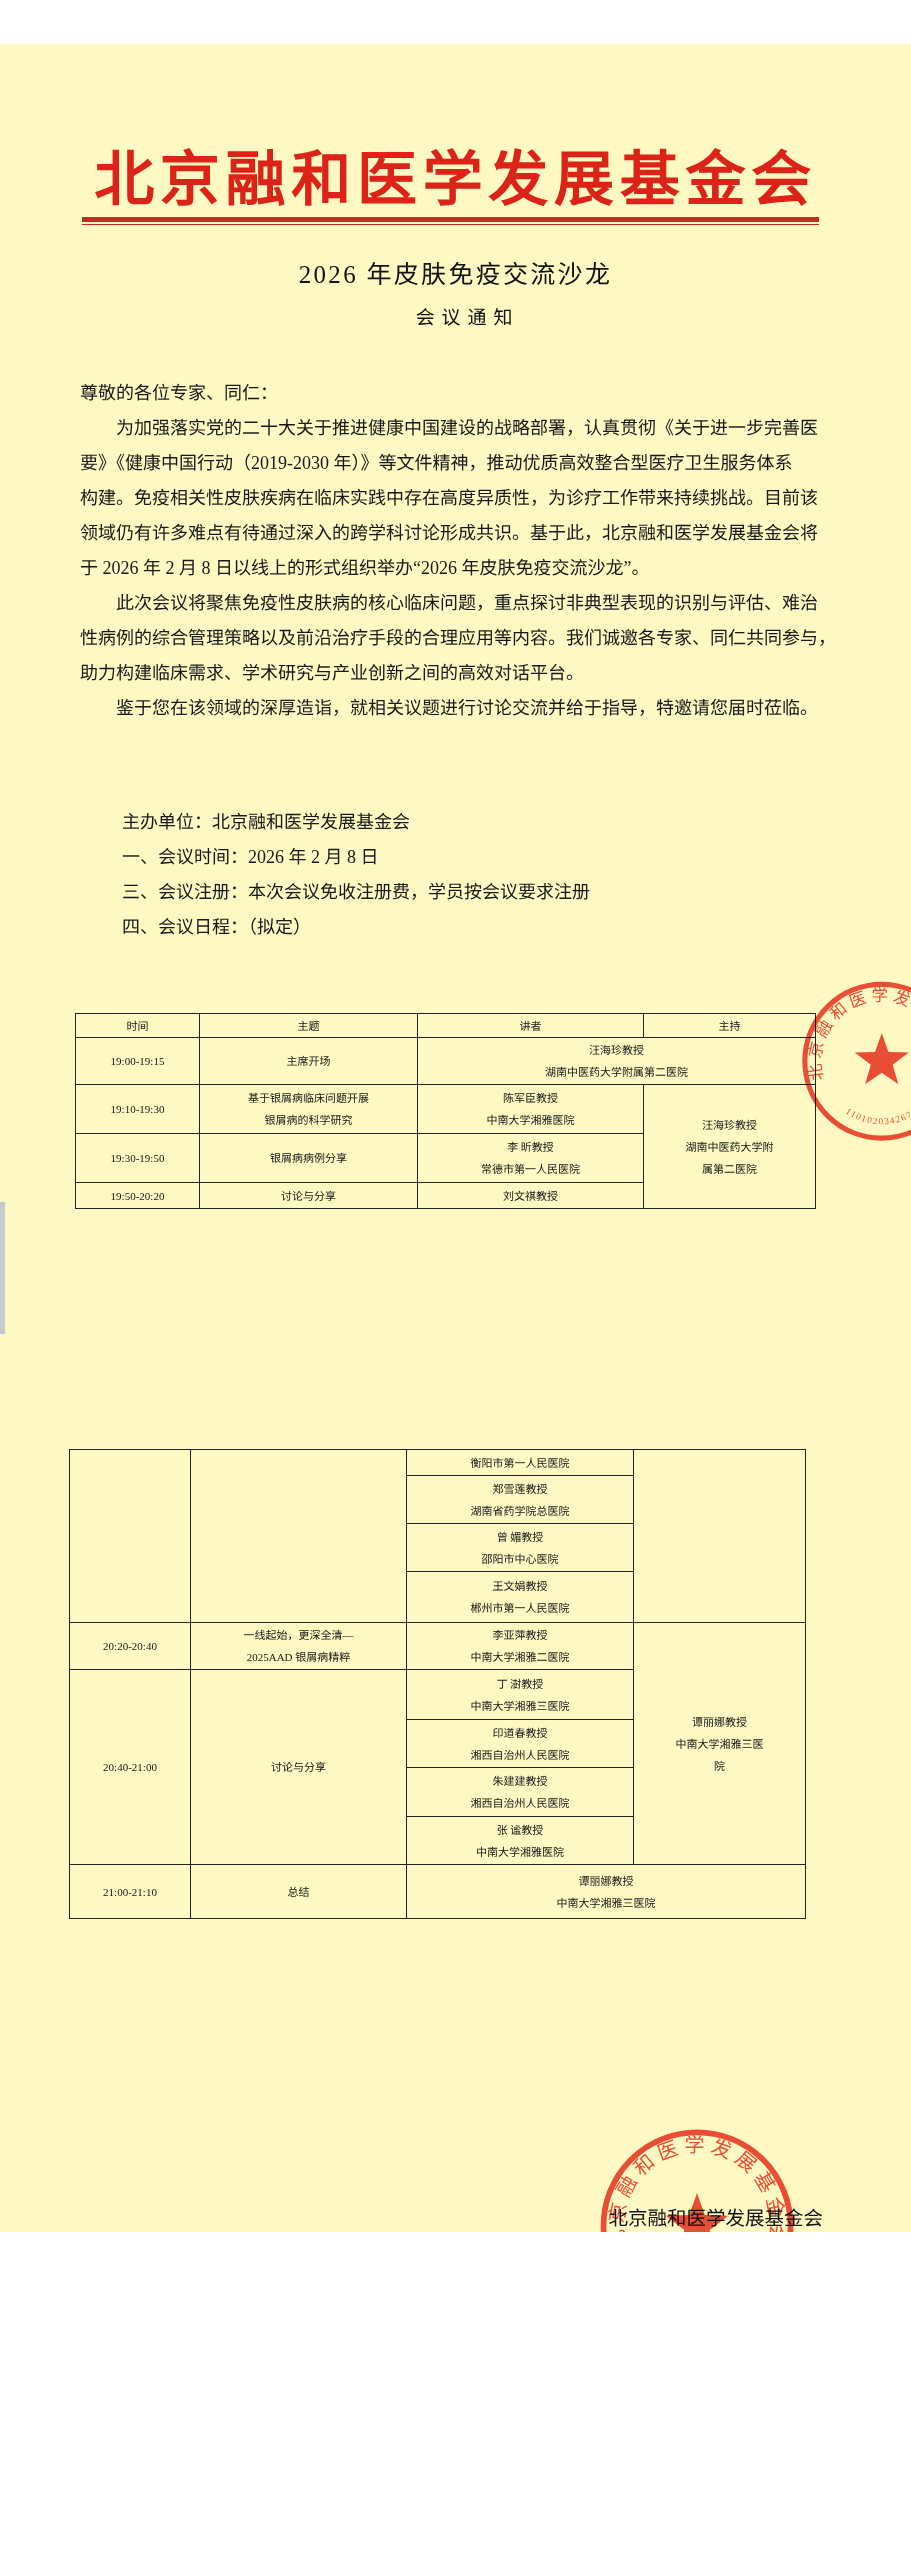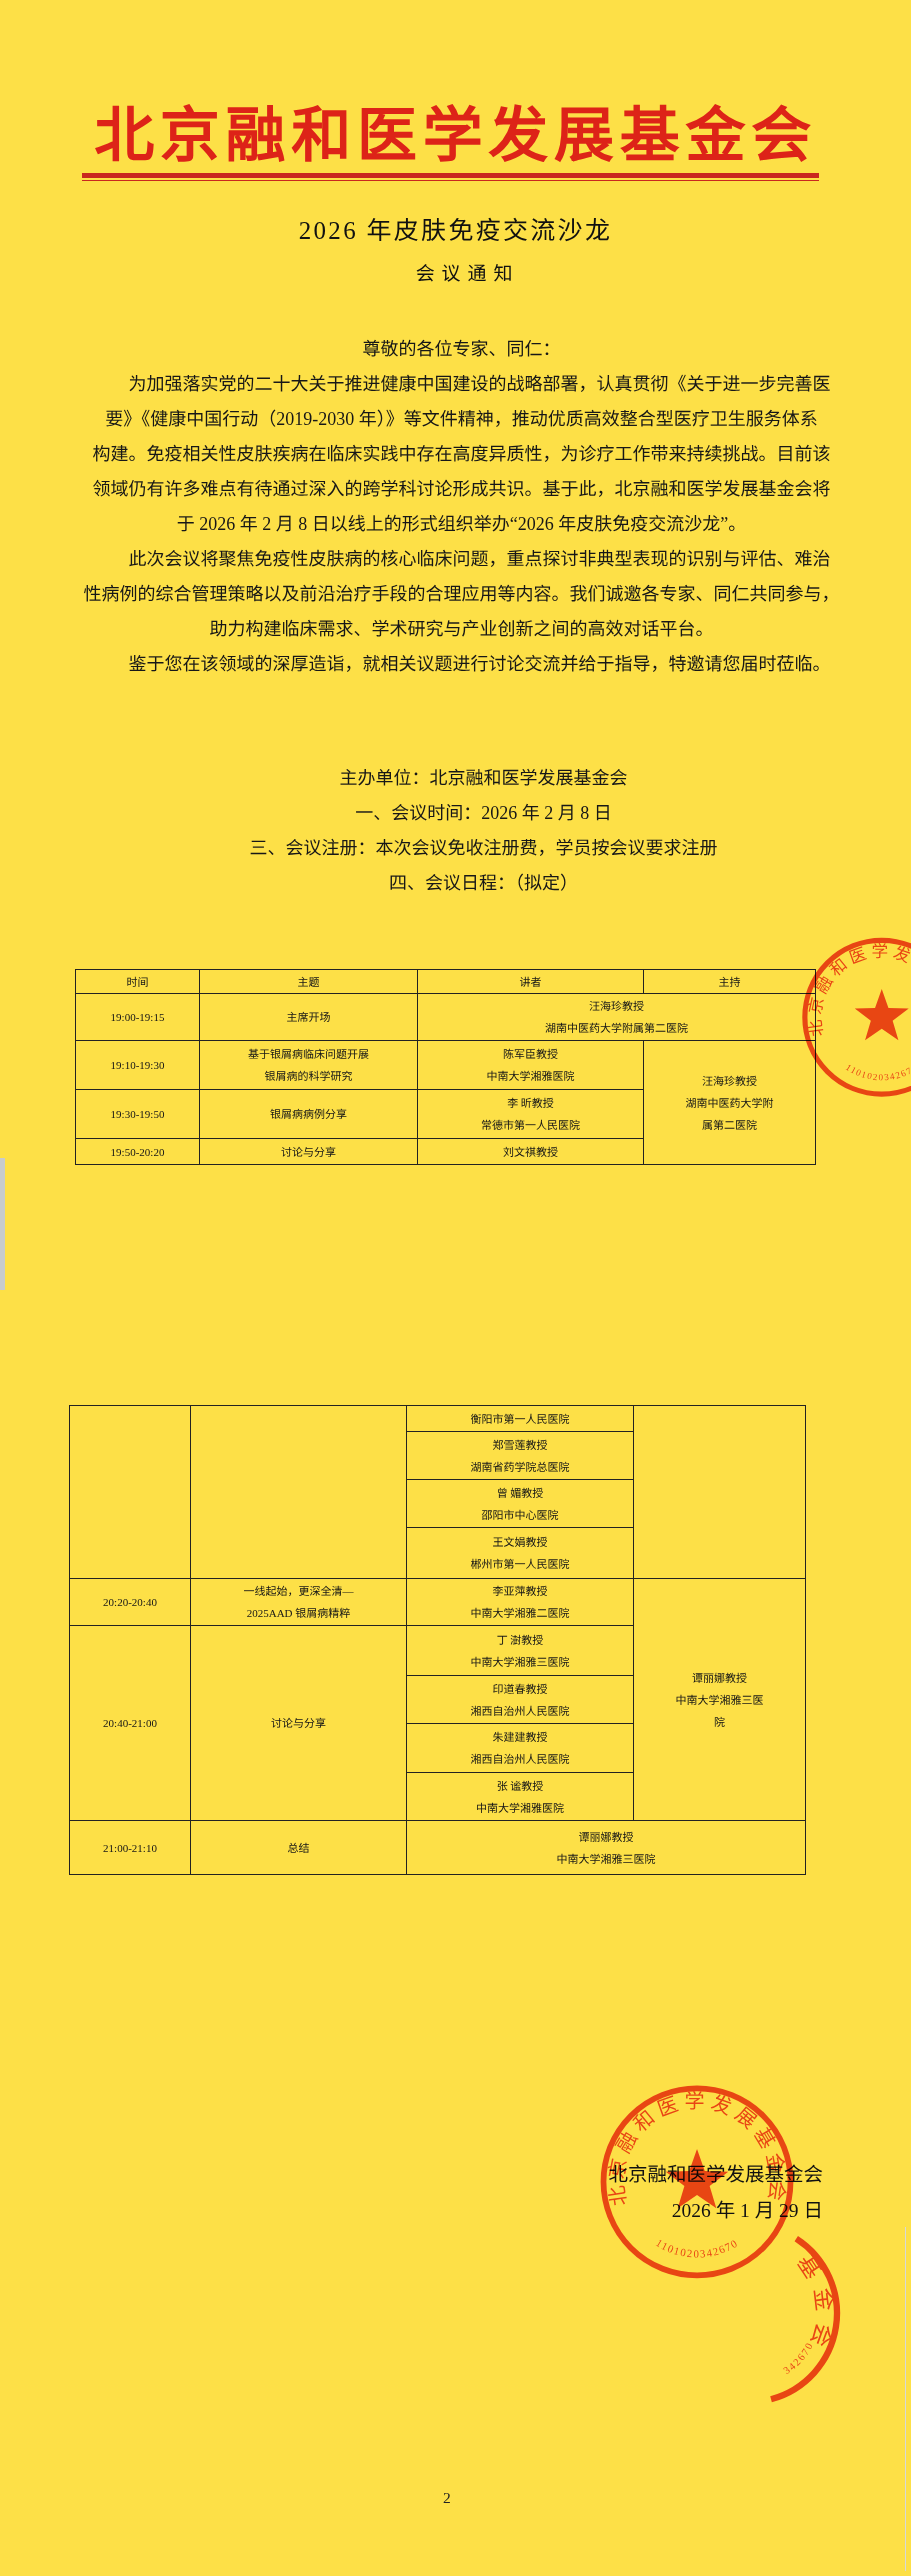--- a/index.html
+++ b/index.html
@@ -1,34 +1,35 @@
 <!DOCTYPE html>
 <html lang="zh-CN" style="font-size:9.2px"><head>
 <meta charset="utf-8">
 <style>
   html,body{margin:0;padding:0;background:#ffffff;}
   .canvas{
-    position:relative;width:911px;height:2576px;overflow:hidden;
-    background:#fde047;color:#1b1b1b;
+    position:relative;width:911px;height:2188px;overflow:hidden;
+    background:#fef9c3;color:#1b1b1b;
     font-family:"Liberation Serif","DejaVu Serif",serif;
+    margin-top:44px;
   }
   .abs{position:absolute;}
   
   #org-title{
     top:86px;left:0;width:100%;text-align:center;
     font-size:60px;font-weight:bold;color:#dd2318;letter-spacing:5.7px;white-space:nowrap;
   }
   #red-rule{
     top:173px;left:82px;width:737px;height:2.3px;
     border-top:5.2px solid #c9281e;border-bottom:1.7px solid #c9281e;
   }
   #meeting-title{top:210px;left:0;width:100%;text-align:center;font-size:25px;letter-spacing:2.3px;color:#111;}
   #notice-title{top:258px;left:12px;width:100%;text-align:center;font-size:19px;letter-spacing:6.9px;color:#111;}
   
-  .textline{height:35px;line-height:35px;white-space:nowrap;font-size:18px;color:#171717;text-align:center;}
+  .textline{height:35px;line-height:35px;white-space:nowrap;font-size:18px;color:#171717;}
   .indent{padding-left:36px;}
   #body-block{top:332px;left:80px;width:763px;}
   #info-block{top:761px;left:122px;width:723px;}
   #closing-block{top:1908px;left:118px;width:746px;}
   
   table.sched{border-collapse:collapse;table-layout:fixed;background:transparent;}
   table.sched td,table.sched th{
     border:1.1px solid #222;padding:0;text-align:center;vertical-align:middle;
     font-size:11px;line-height:22px;font-weight:normal;color:#161616;
   }

